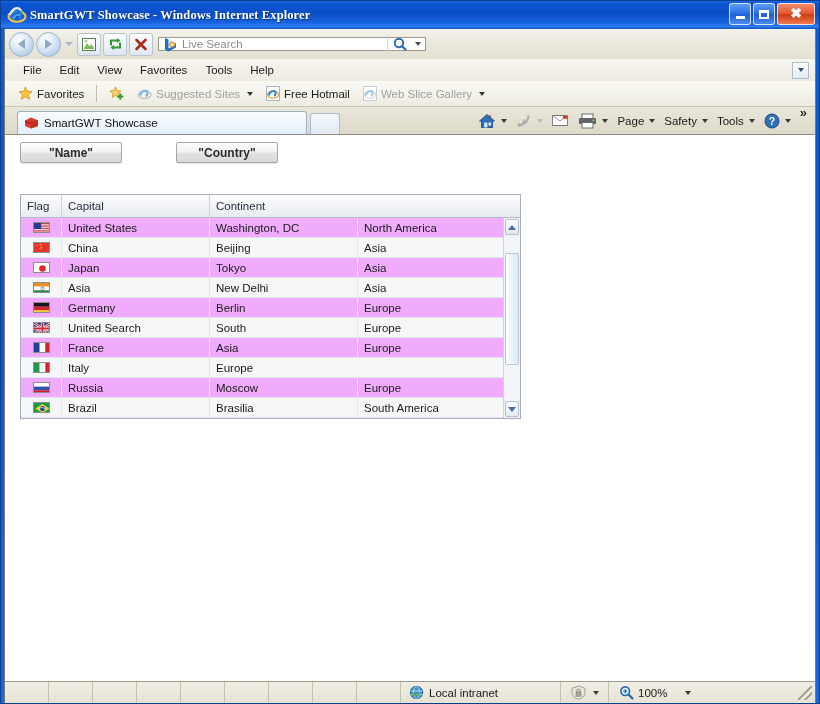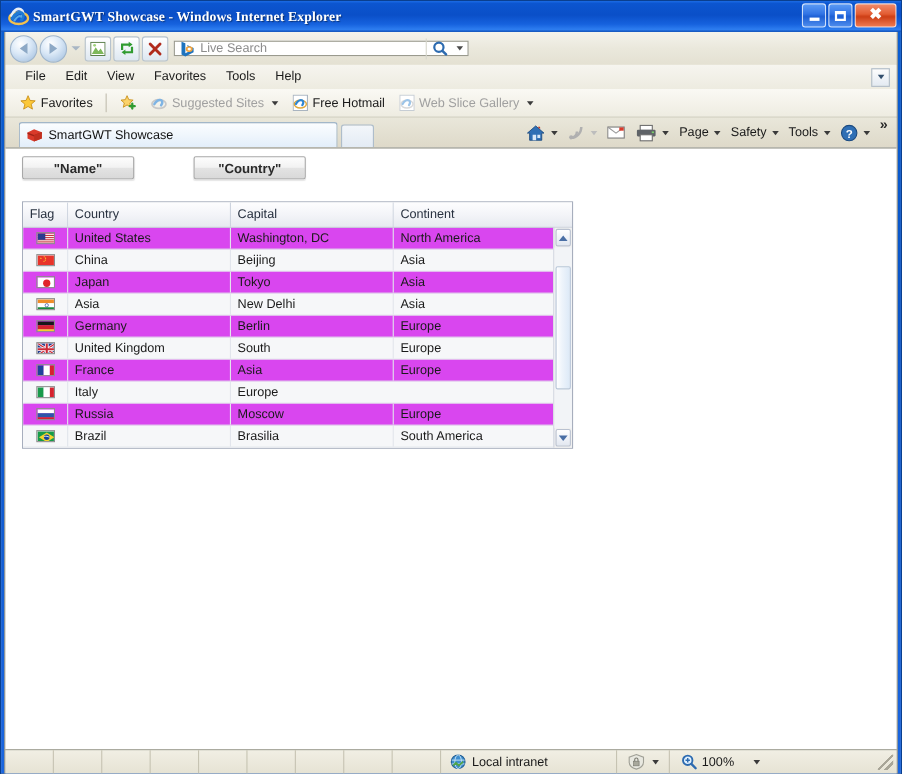--- a/index.html
+++ b/index.html
@@ -354,21 +354,21 @@
     color: #2b2b2b;
     display: flex;
     align-items: center;
     justify-content: center;
     box-shadow: 0 1px 1px rgba(0,0,0,0.10);
   }
 
   
   .grid {
     position: absolute;
-    left: 15px; top: 48px;
+    left: 15px; top: 59px;
     width: 501px;
     height: 225px;
     border: 1px solid #a7aebd;
     background: #fff;
     display: flex;
     flex-direction: column;
     overflow: hidden;
   }
   .grid-head {
     flex: 0 0 23px;
@@ -402,21 +402,21 @@
     flex: 1 1 auto;
     display: flex;
     flex-direction: column;
     overflow: hidden;
   }
   .grow {
     flex: 0 0 20px;
     display: flex;
     align-items: center;
     border-bottom: 1px solid #e2e5ec;
-    background: #d946ef;
+    background: #f0abfc;
   }
   .grow:nth-child(even) { background: #f6f7f9; }
   .gc {
     font-size: 11.5px;
     color: #1a1a1a;
     padding-left: 6px;
     border-right: 1px solid #e2e5ec;
     height: 100%;
     display: flex;
     align-items: center;
@@ -730,21 +730,20 @@
 
       <div class="btn-row">
         <div class="gwt-btn">"Name"</div>
         <div class="gwt-btn">"Country"</div>
       </div>
 
       <div class="grid">
 
         <div class="grid-head">
           <div class="gh c-flag">Flag</div>
-          <div class="gh c-ctry">Country</div>
           <div class="gh c-cap">Capital</div>
           <div class="gh c-cont">Continent</div>
         </div>
 
         <div class="grid-body">
           <div class="rows" id="rows">
               <div class="grow">
                 <div class="gc c-flag">
                   <span class="flag">
                     <svg width="17" height="11" viewBox="0 0 17 11">
@@ -830,21 +829,21 @@
                   <span class="flag">
                     <svg width="17" height="11" viewBox="0 0 17 11">
                       <rect width="17" height="11" fill="#1f3a8f"></rect>
                       <path d="M0 0 L17 11 M17 0 L0 11" stroke="#fff" stroke-width="2.4"></path>
                       <path d="M0 0 L17 11 M17 0 L0 11" stroke="#cc2937" stroke-width="1.1"></path>
                       <path d="M8.5 0 L8.5 11 M0 5.5 L17 5.5" stroke="#fff" stroke-width="3.4"></path>
                       <path d="M8.5 0 L8.5 11 M0 5.5 L17 5.5" stroke="#cc2937" stroke-width="1.9"></path>
                     </svg>
                   </span>
                 </div>
-                <div class="gc c-ctry">United Kingdom</div>
+                <div class="gc c-ctry">United Search</div>
                 <div class="gc c-cap">South</div>
                 <div class="gc c-cont">Europe</div>
               </div>
               <div class="grow">
                 <div class="gc c-flag">
                   <span class="flag">
                     <svg width="17" height="11" viewBox="0 0 17 11">
                       <rect width="5.67" height="11" fill="#20409a"></rect>
                       <rect x="5.67" width="5.66" height="11" fill="#fff"></rect>
                       <rect x="11.33" width="5.67" height="11" fill="#d6222e"></rect>

